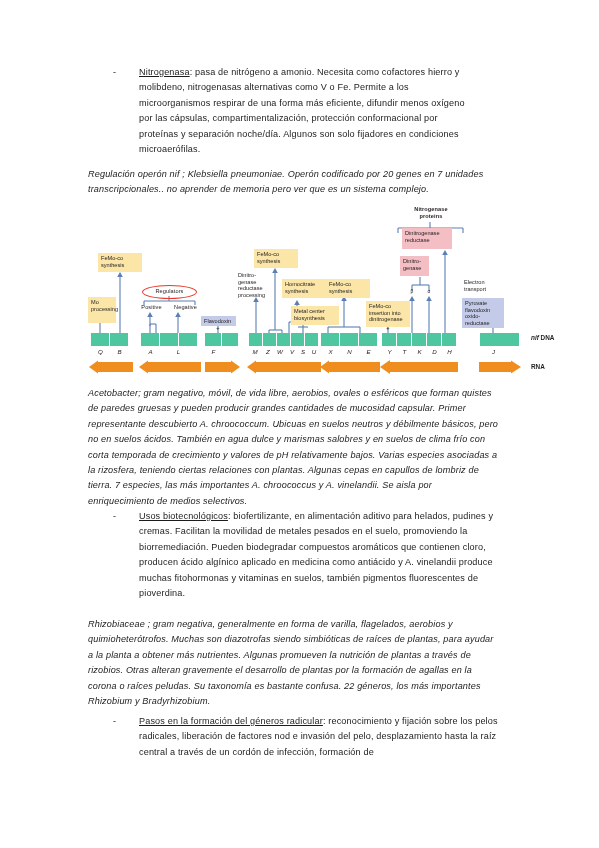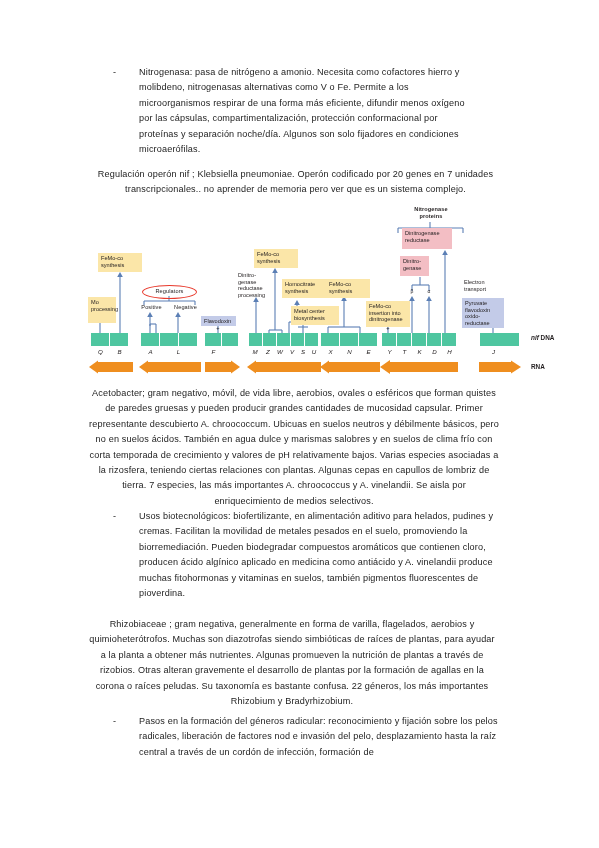--- a/index.html
+++ b/index.html
@@ -14,41 +14,42 @@
   }
   .page { position:absolute; left:0; top:0; width:599px; height:848px; }
 
   
   .para {
     position: absolute;
     font-size: 9.1px;
     line-height: 15.4px;
     letter-spacing: 0.15px;
     color: #1c1c1c;
-    text-align: center;
+    text-align: left;
+    font-style: italic;
   }
   .bullet-row {
     position: absolute;
     display: flex;
     align-items: flex-start;
   }
   .dash {
     width: 26px;
     flex: 0 0 26px;
     font-size: 9.1px;
     line-height: 15.4px;
     color: #1c1c1c;
   }
   .bullet-text {
     font-size: 9.1px;
     line-height: 15.4px;
     letter-spacing: 0.15px;
     color: #1c1c1c;
   }
-  .u { }
+  .u { text-decoration: underline; }
 
   
   .figure {
     position: absolute;
     left: 88px;
     top: 203px;
     width: 500px;
     height: 178px;
   }
   .fig-label {

